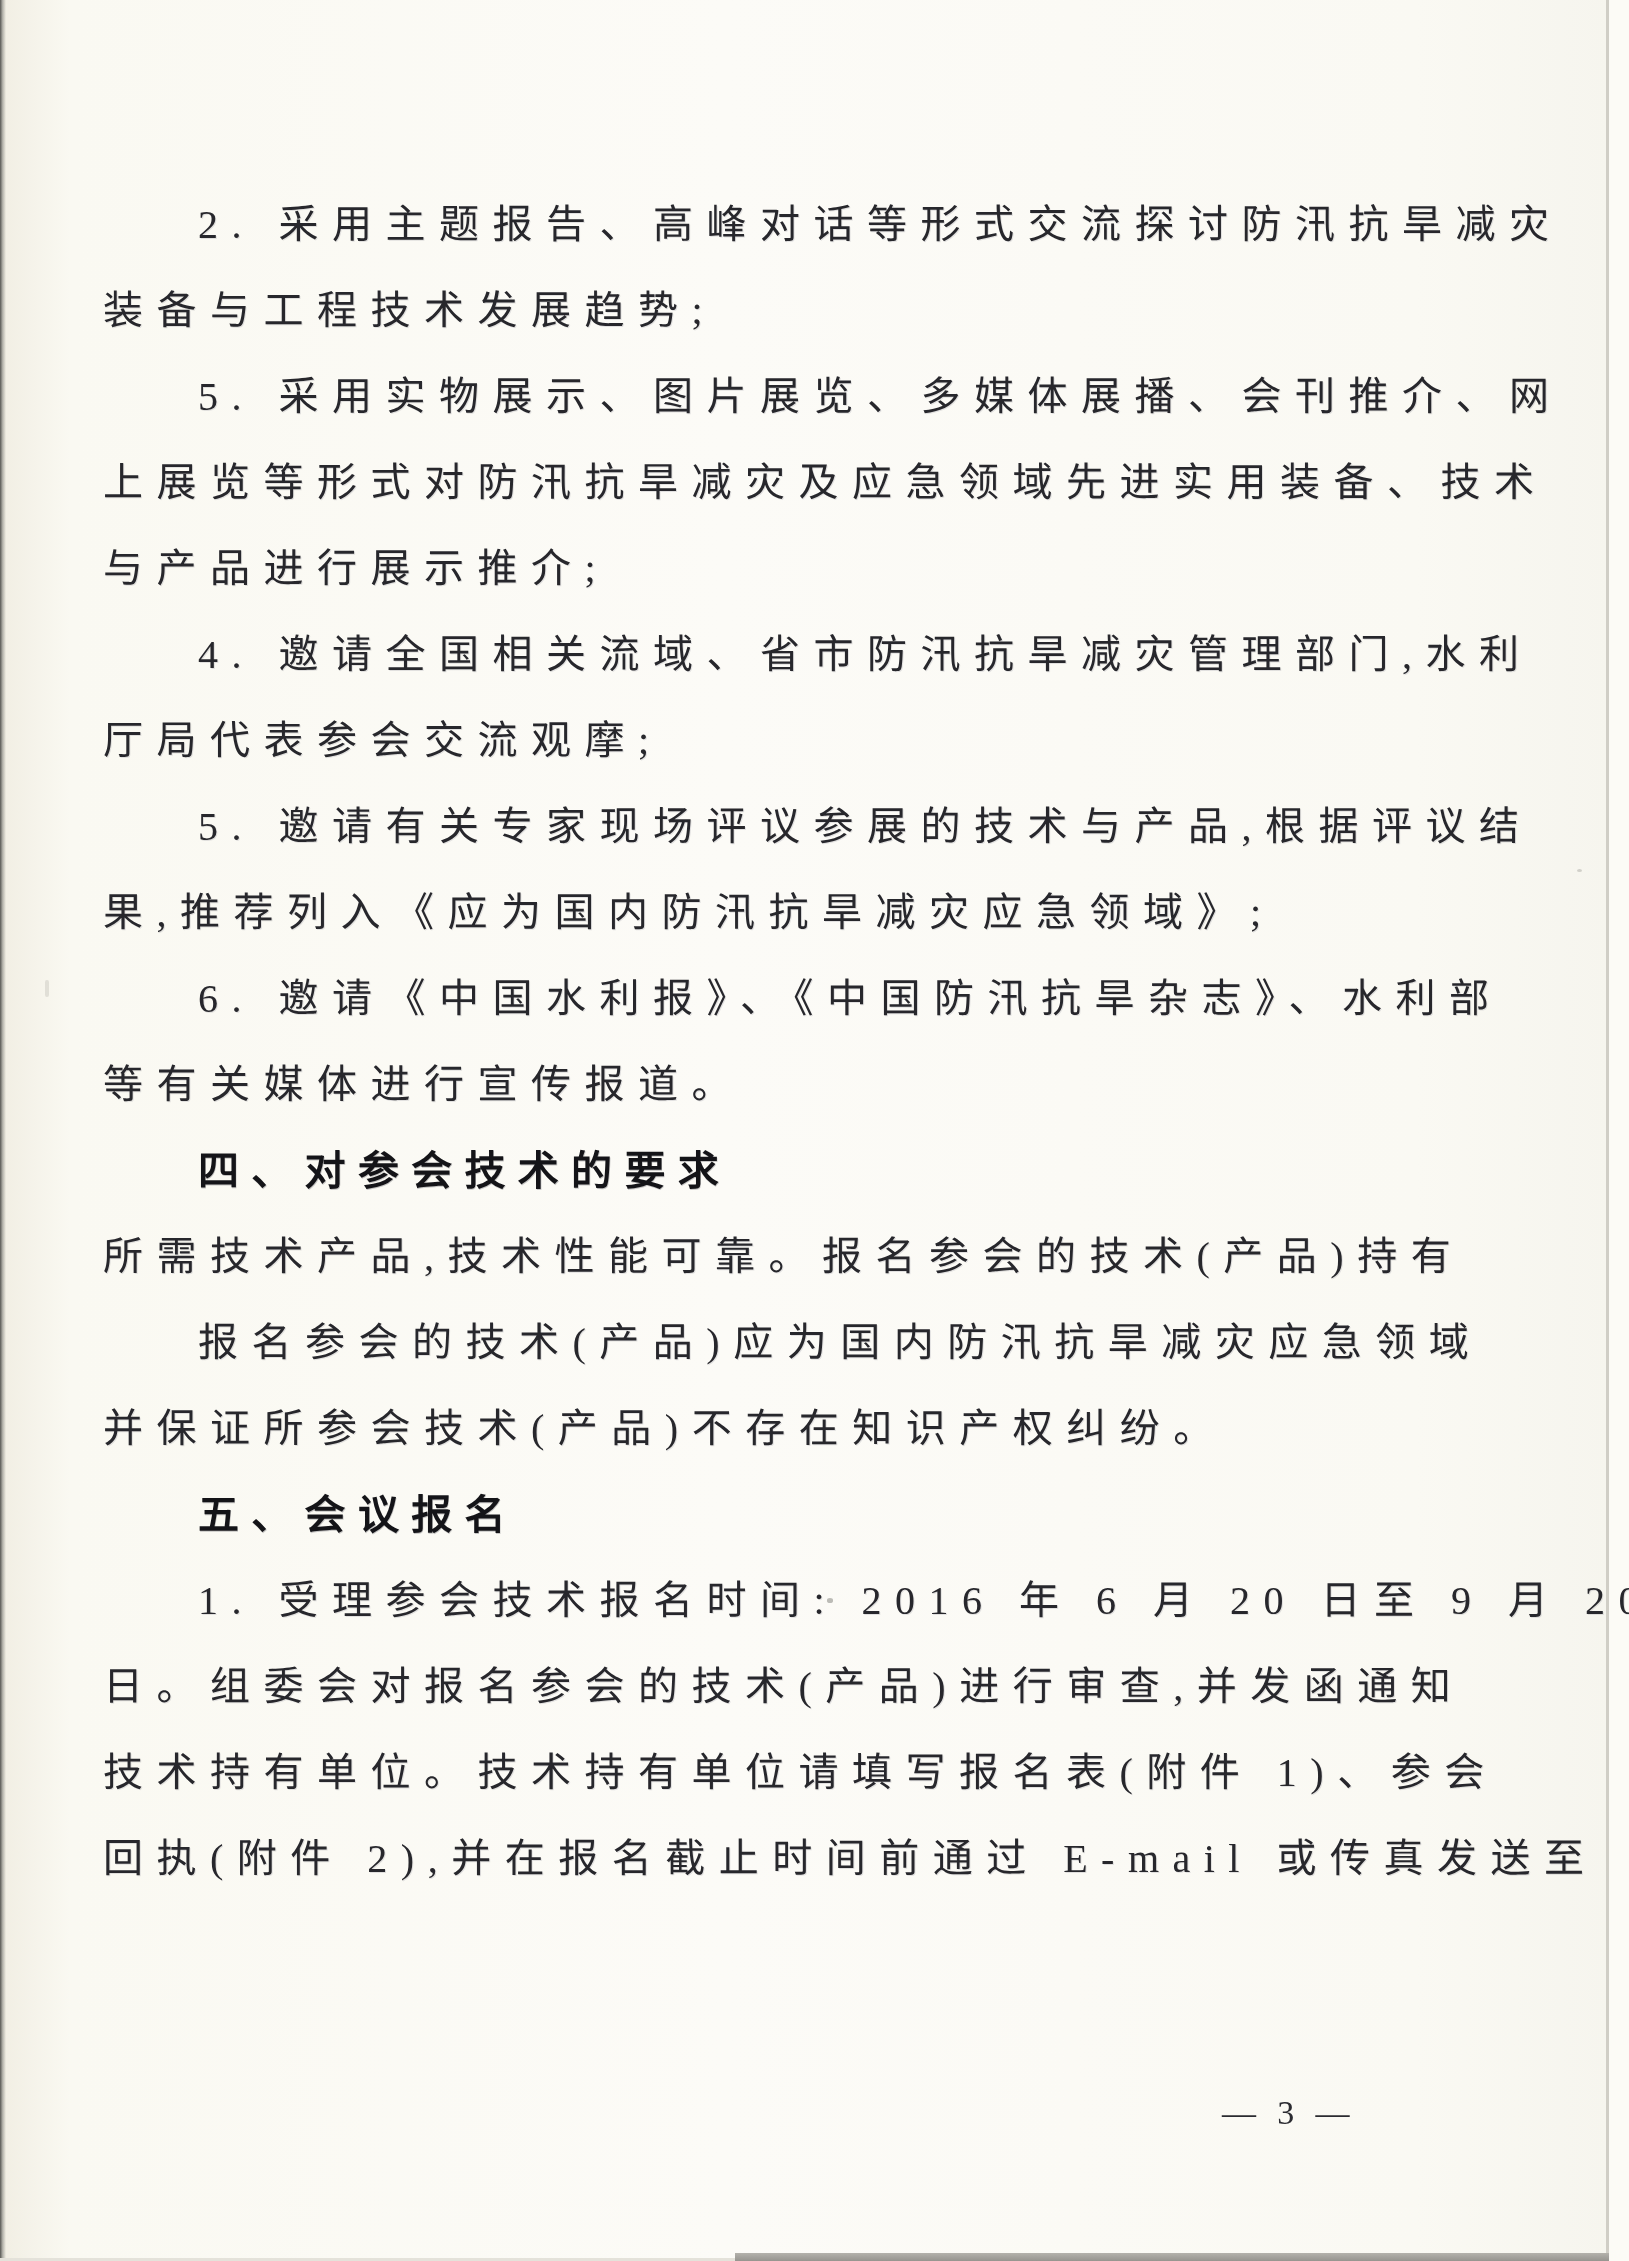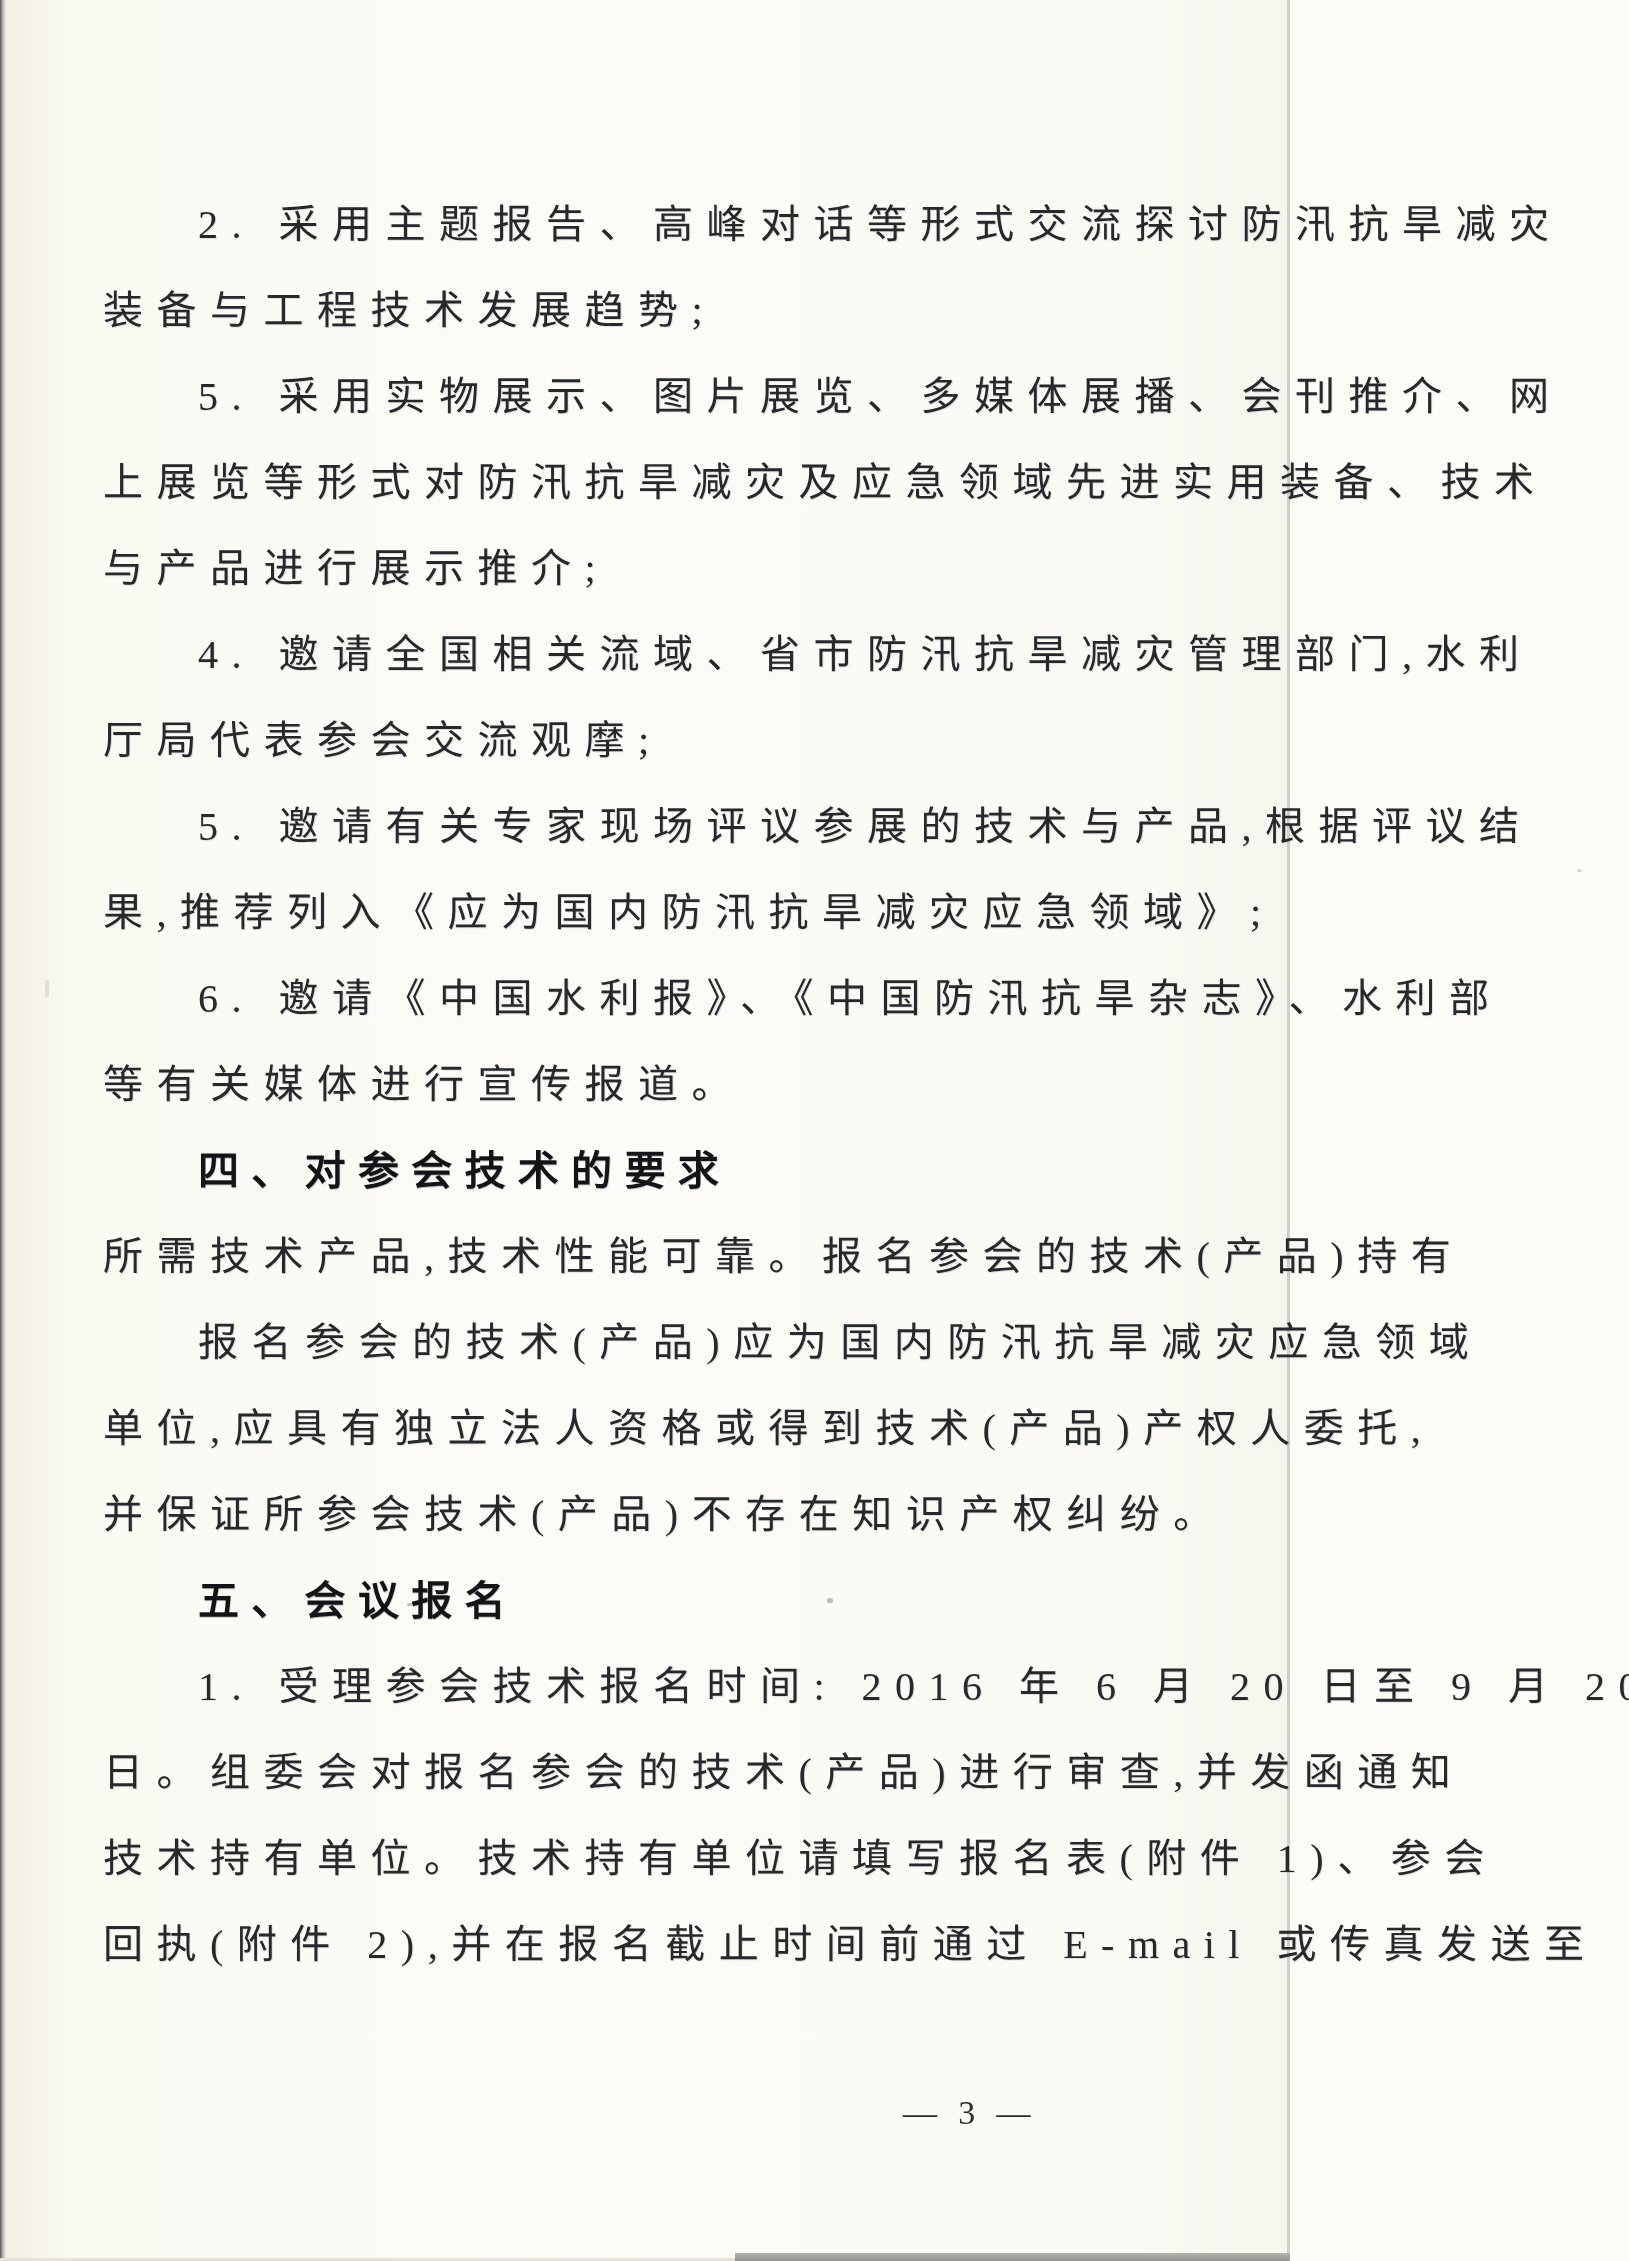--- a/index.html
+++ b/index.html
@@ -4,21 +4,21 @@
 <style>
   html, body { margin: 0; padding: 0; }
   body {
     width: 1630px; height: 2261px;
     font-family: "Liberation Serif", "DejaVu Serif", serif;
     background: #fcfbf6;
     overflow: hidden;
   }
   .page {
     position: relative;
-    width: 1290px; height: 2261px;
+    width: 1609px; height: 2261px;
     background: linear-gradient(90deg, #f1eee3 0px, #faf9f2 71px, #fcfbf7 45%, #faf9f3 88%, #f6f5ee 100%);
   }
   
   .edge-left {
     position: absolute; left: 0; top: 0; bottom: 0; width: 6.4px;
     background: linear-gradient(90deg, rgba(60,60,58,0.85) 0%, rgba(130,130,125,0.55) 45%, rgba(190,190,182,0) 100%);
   }
   .edge-right {
     position: absolute; right: 0; top: 0; bottom: 0; width: 3.2px;
     background: #d0cec6;
@@ -89,21 +89,20 @@
     <div class="line body-line">与产品进行展示推介;</div>
     <div class="line body-line indent">4. 邀请全国相关流域、省市防汛抗旱减灾管理部门,水利</div>
     <div class="line body-line">厅局代表参会交流观摩;</div>
     <div class="line body-line indent">5. 邀请有关专家现场评议参展的技术与产品,根据评议结</div>
     <div class="line body-line">果,推荐列入《应为国内防汛抗旱减灾应急领域》;</div>
     <div class="line body-line indent">6. 邀请《中国水利报》、《中国防汛抗旱杂志》、水利部</div>
     <div class="line body-line">等有关媒体进行宣传报道。</div>
     <div class="line heading-line indent">四、对参会技术的要求</div>
     <div class="line body-line">所需技术产品,技术性能可靠。报名参会的技术(产品)持有</div>
     <div class="line body-line indent">报名参会的技术(产品)应为国内防汛抗旱减灾应急领域</div>
-    <div class="line body-line">单位,应具有独立法人资格或得到技术(产品)产权人委托,</div>
     <div class="line body-line">并保证所参会技术(产品)不存在知识产权纠纷。</div>
     <div class="line heading-line indent">五、会议报名</div>
     <div class="line body-line indent">1. 受理参会技术报名时间: 2016 年 6 月 20 日至 9 月 20</div>
     <div class="line body-line">日。组委会对报名参会的技术(产品)进行审查,并发函通知</div>
     <div class="line body-line">技术持有单位。技术持有单位请填写报名表(附件 1)、参会</div>
     <div class="line body-line">回执(附件 2),并在报名截止时间前通过 E-mail 或传真发送至</div>
   </div>
 
   <div class="page-number">— 3 —</div>
 

